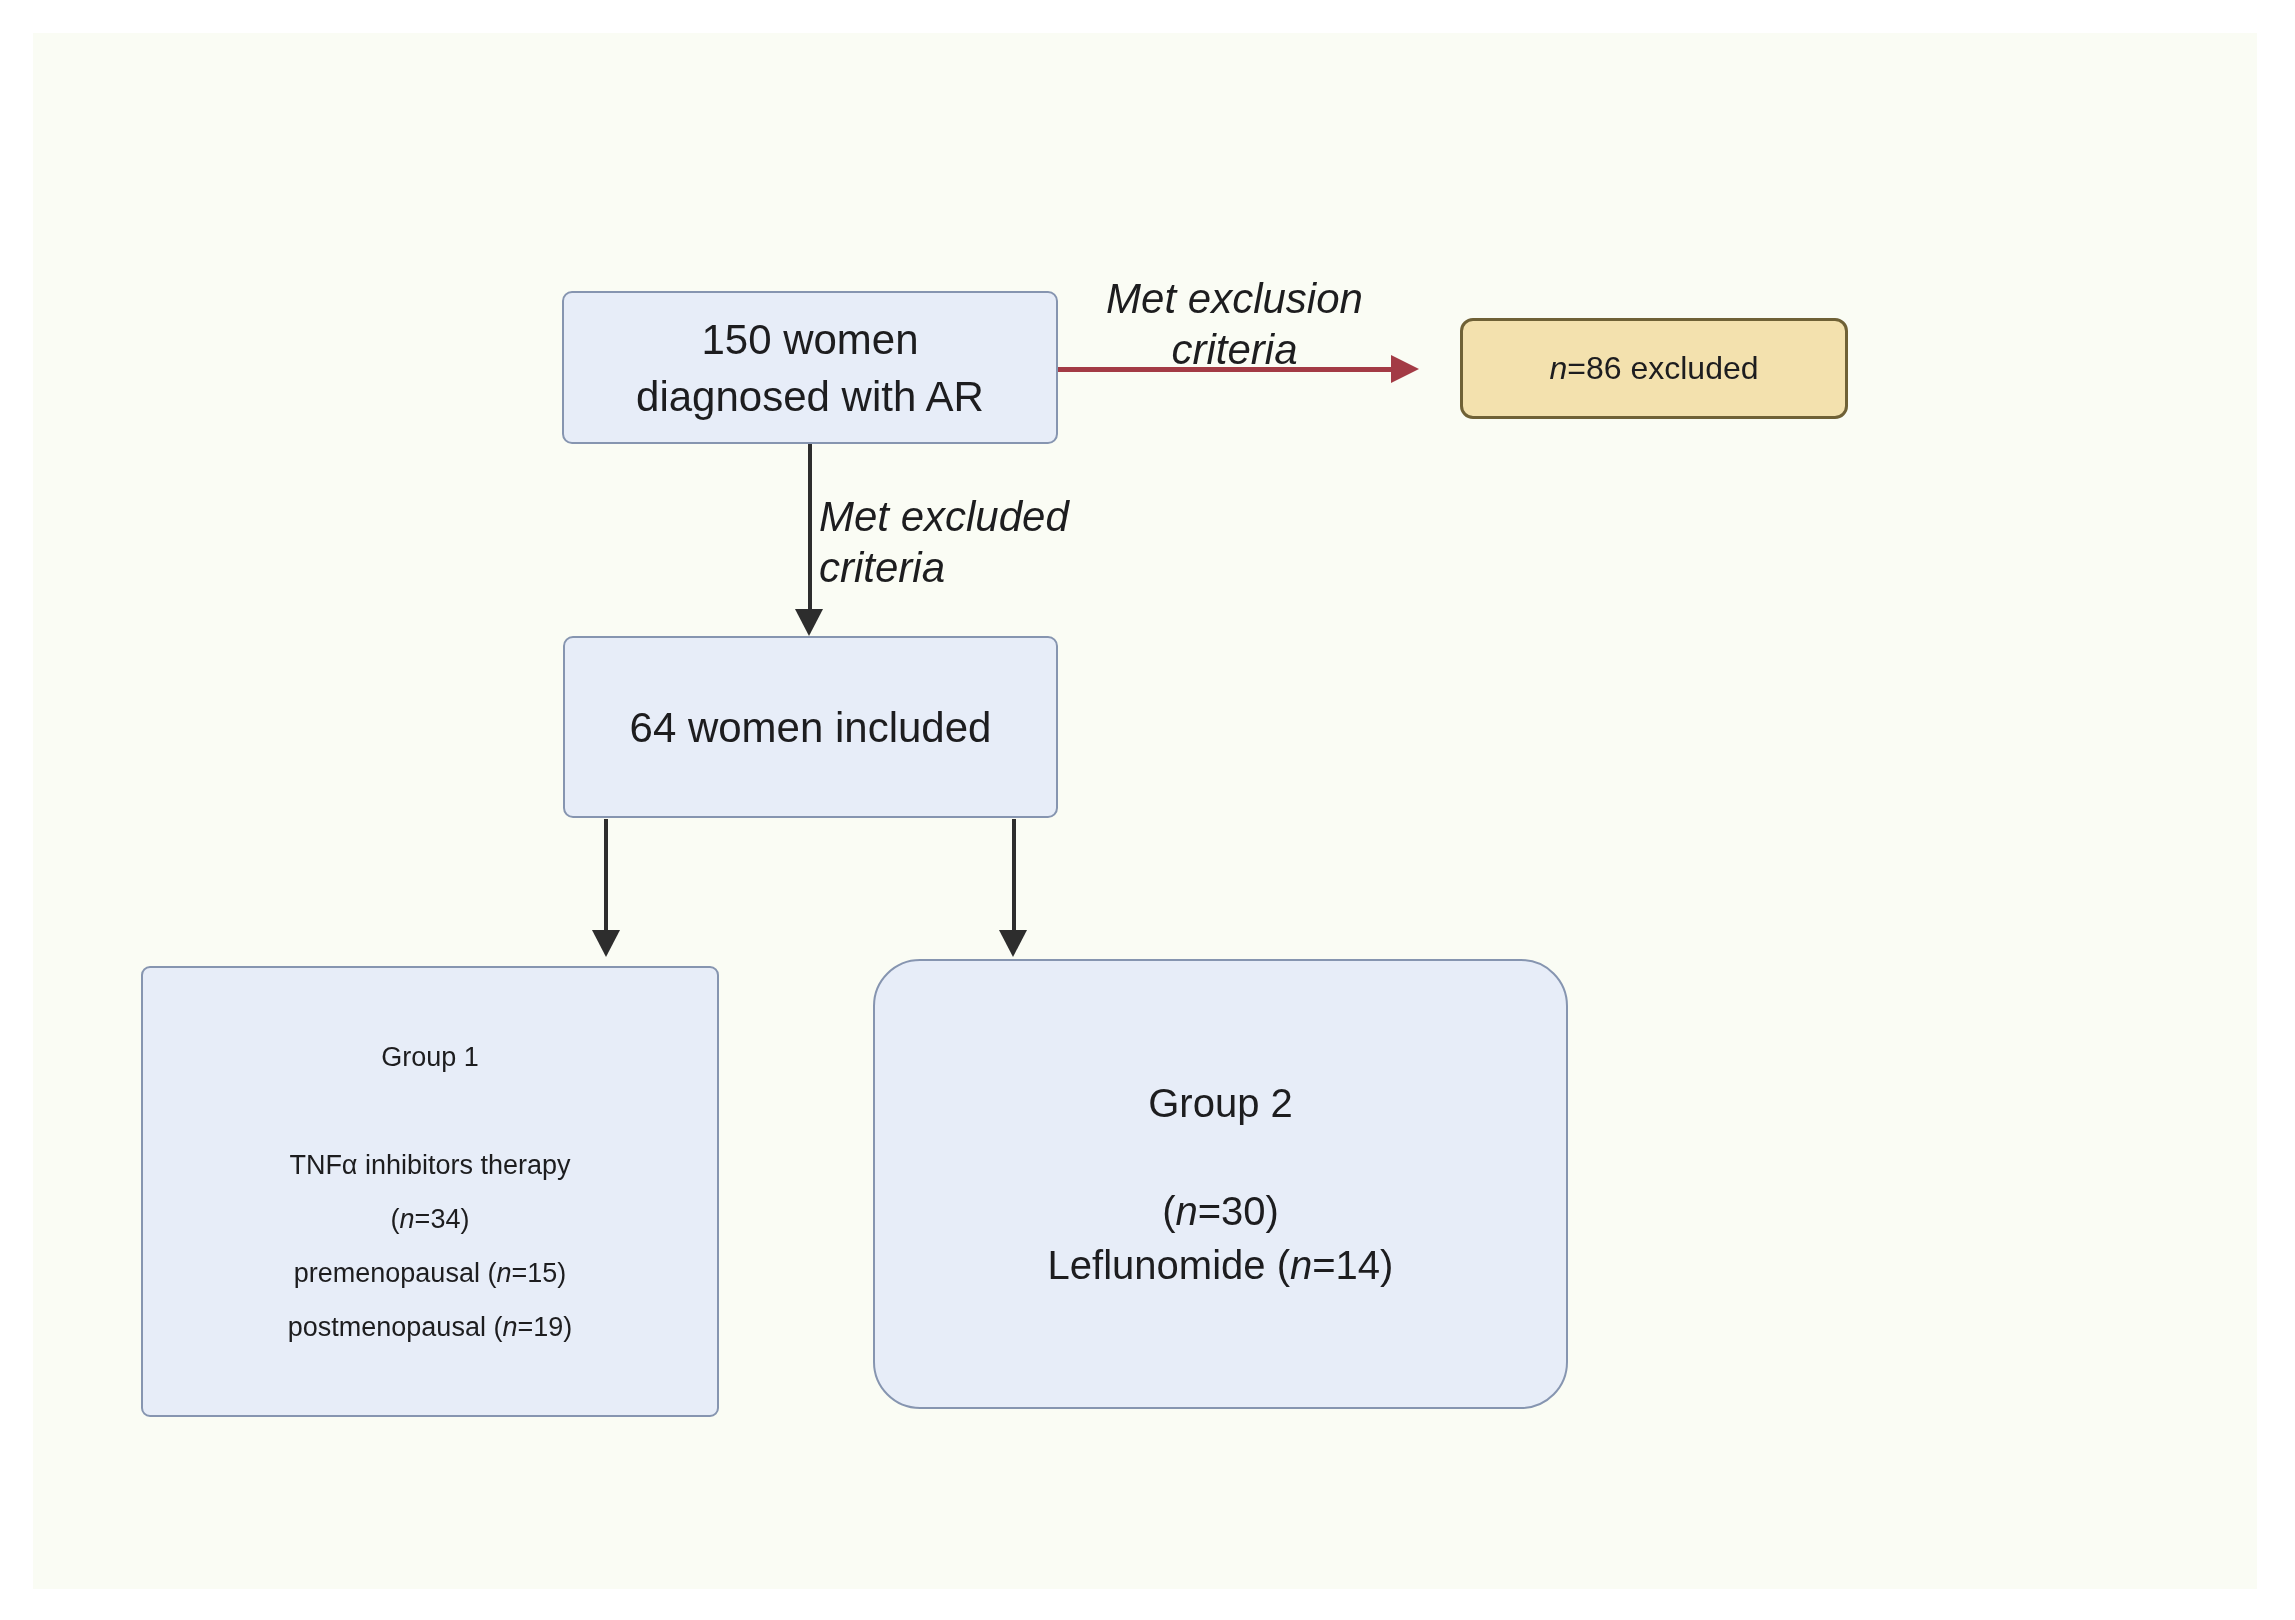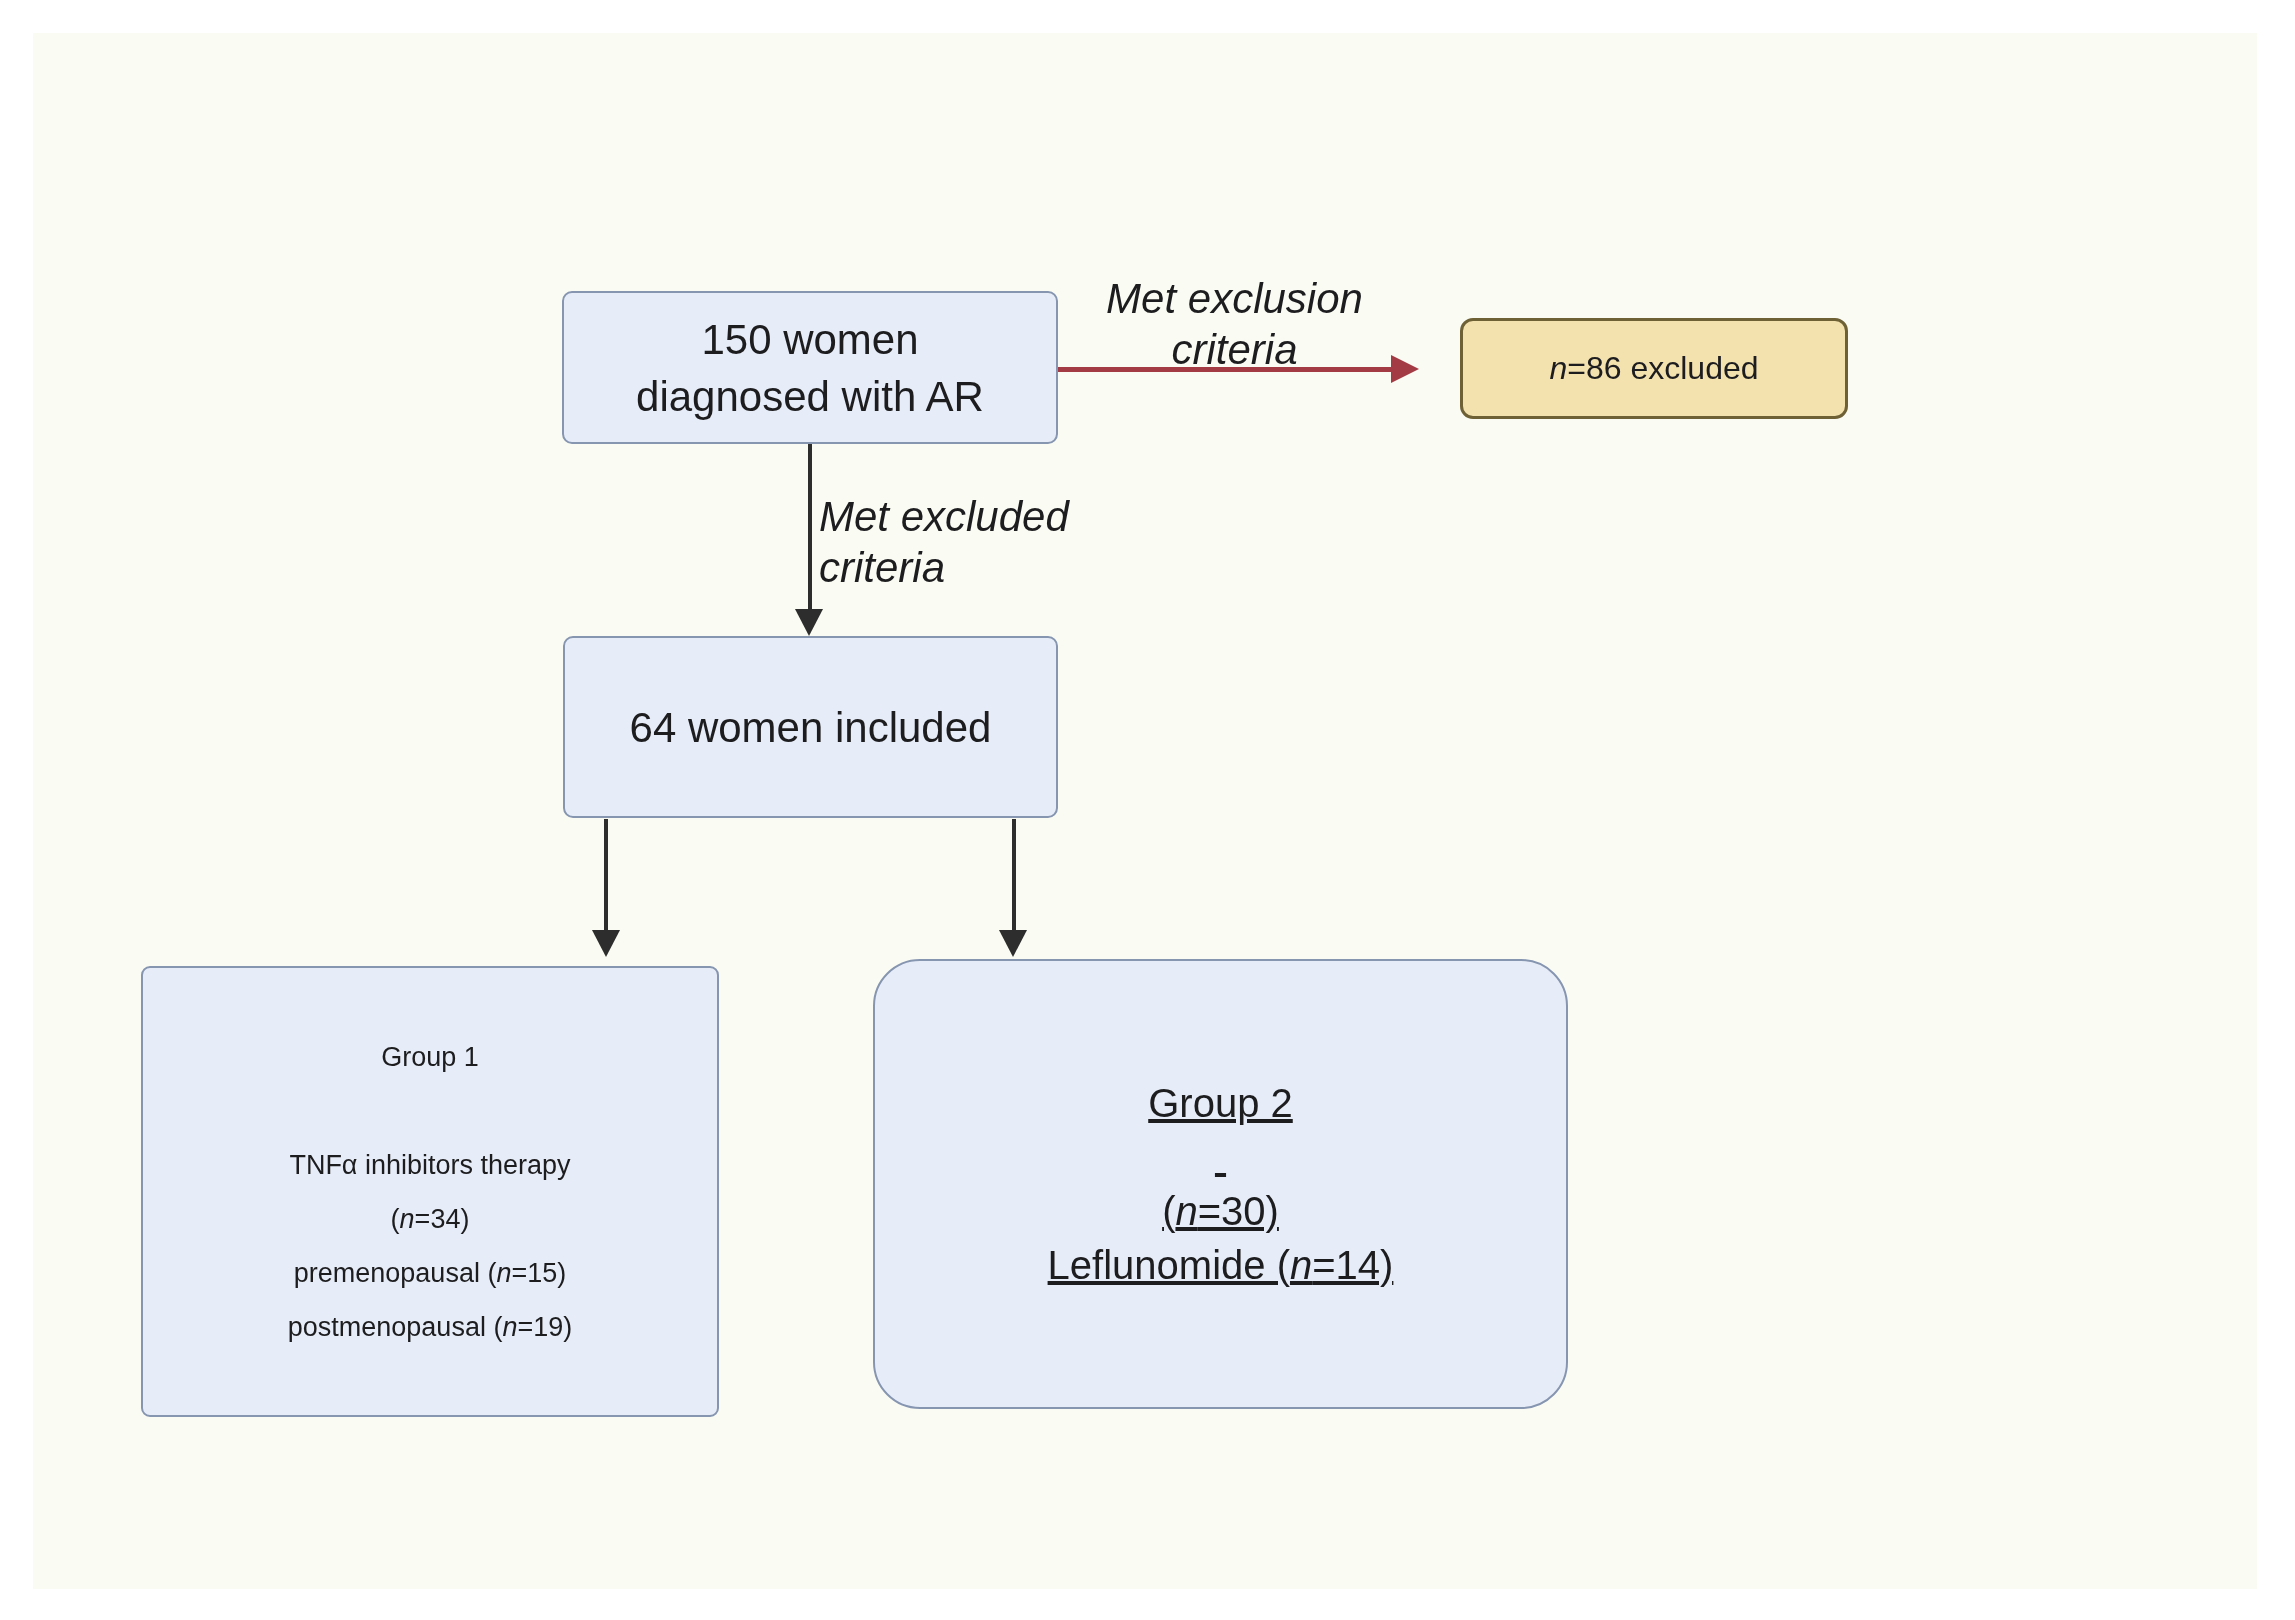--- a/index.html
+++ b/index.html
@@ -60,21 +60,21 @@
   .node-group1 {
     left: 141px; top: 958px;
     width: 578px; height: 451px;
     border-radius: 9px;
     font-size: 27px; line-height: 54px; margin-top: 8px;
   }
   .node-group2 {
     left: 873px; top: 959px;
     width: 695px; height: 450px;
     border-radius: 47px;
-    font-size: 40px; line-height: 54px; text-decoration: underline;
+    font-size: 40px; line-height: 54px;
   }
   .edge-label {
     position: absolute;
     font-size: 42px;
     line-height: 51px;
     color: var(--text-color, #1d1d1f);
     font-style: italic;
   }
   .label-exclusion {
     left: 1058px; top: 273px;

